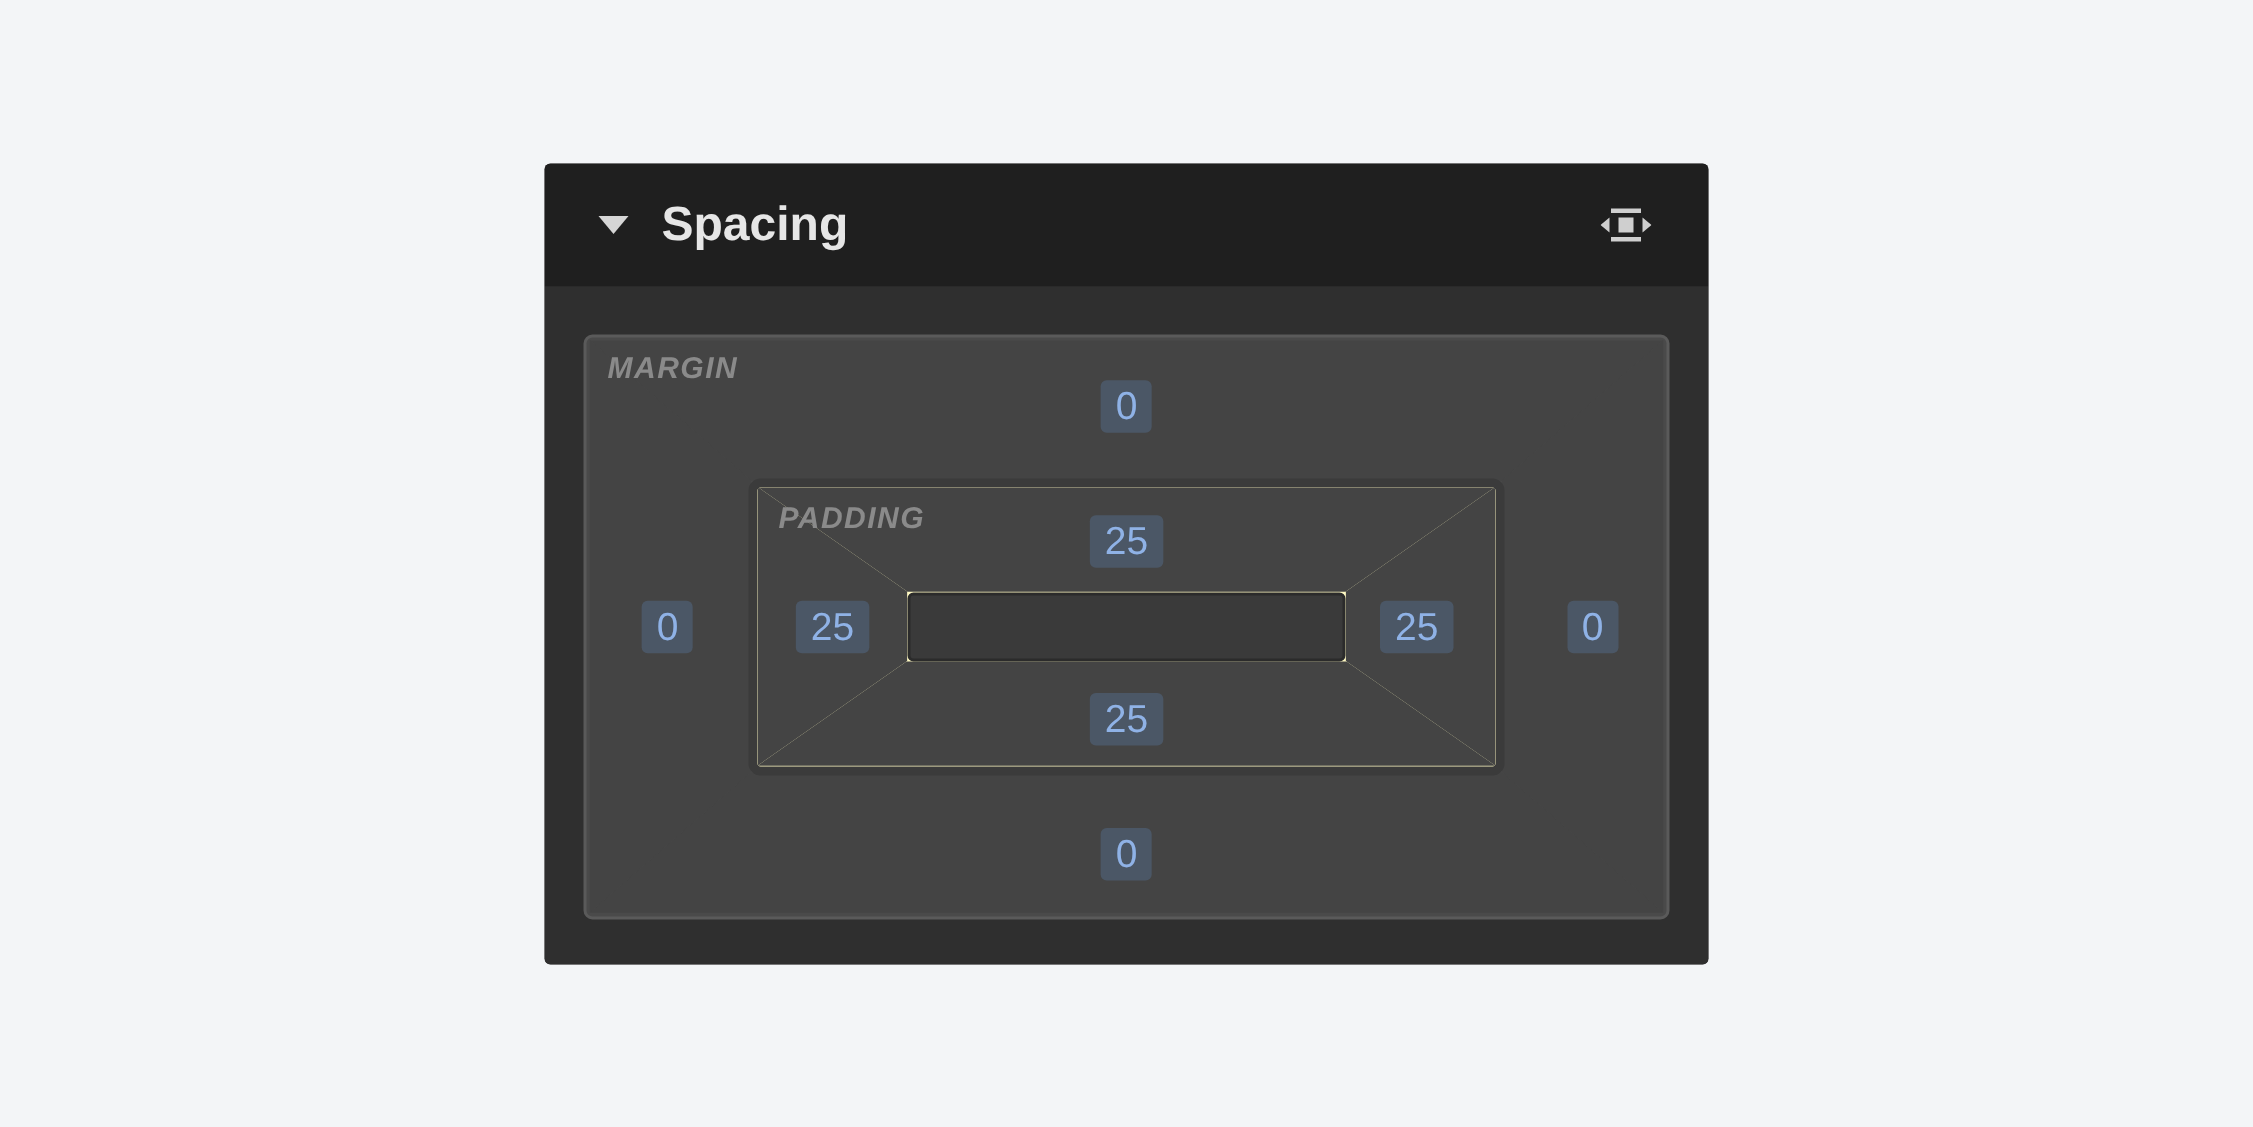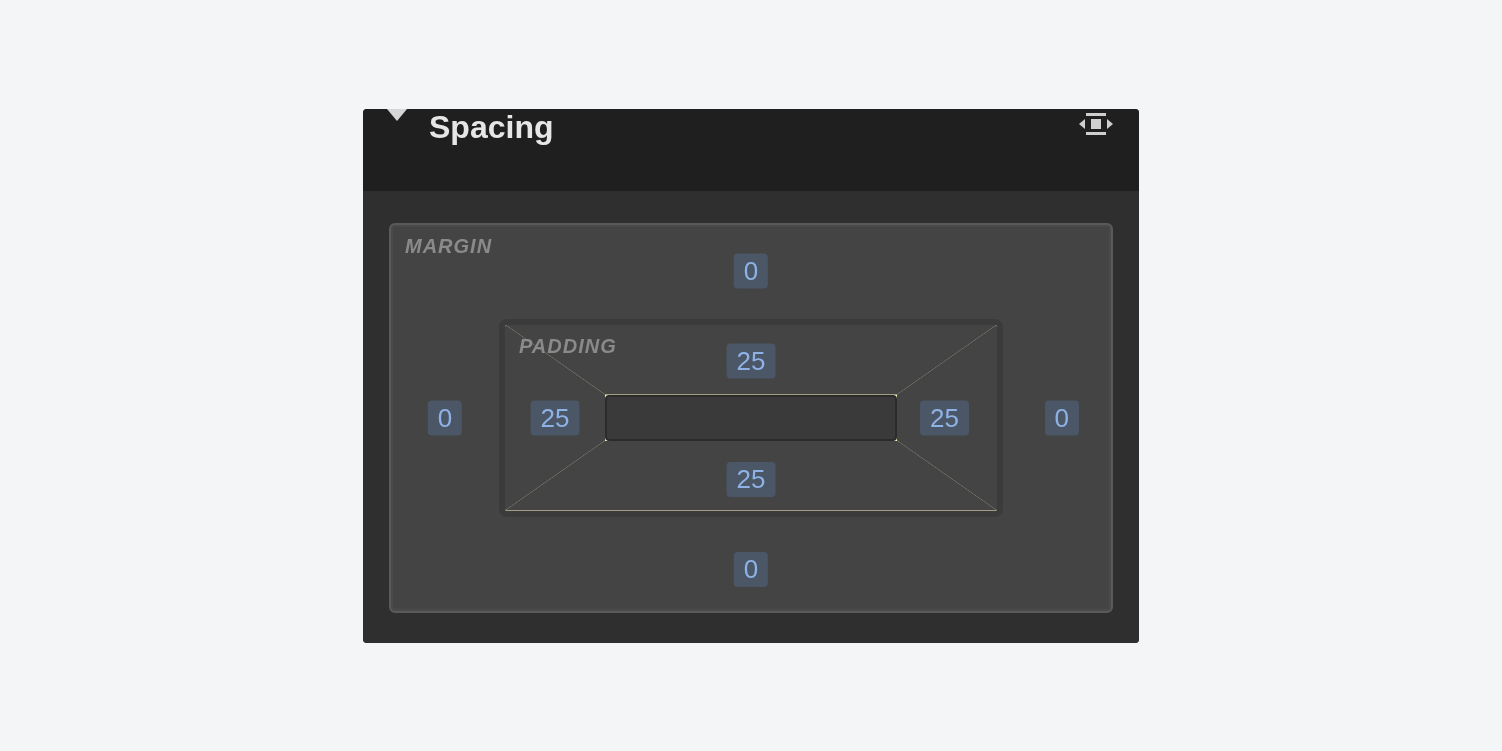--- a/index.html
+++ b/index.html
@@ -17,22 +17,22 @@
     background: #2f2f2f;
     border-radius: 4px;
     overflow: hidden;
   }
 
   
   .panel-header {
     background: #1f1f1f;
     height: 82px;
     display: flex;
-    align-items: flex-start;
-    padding: 0 24px;
+    align-items: center;
+    padding: 0 36px;
   }
   .chevron-down-icon {
     width: 0; height: 0;
     border-left: 10px solid transparent;
     border-right: 10px solid transparent;
     border-top: 12px solid #d6d6d6;
     margin-right: 22px;
     cursor: pointer;
   }
   .panel-title {

